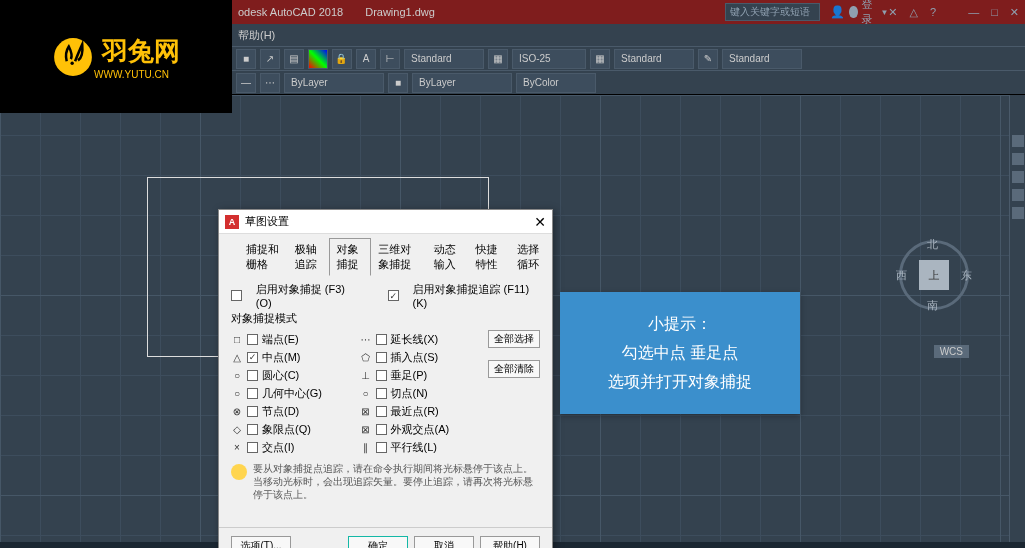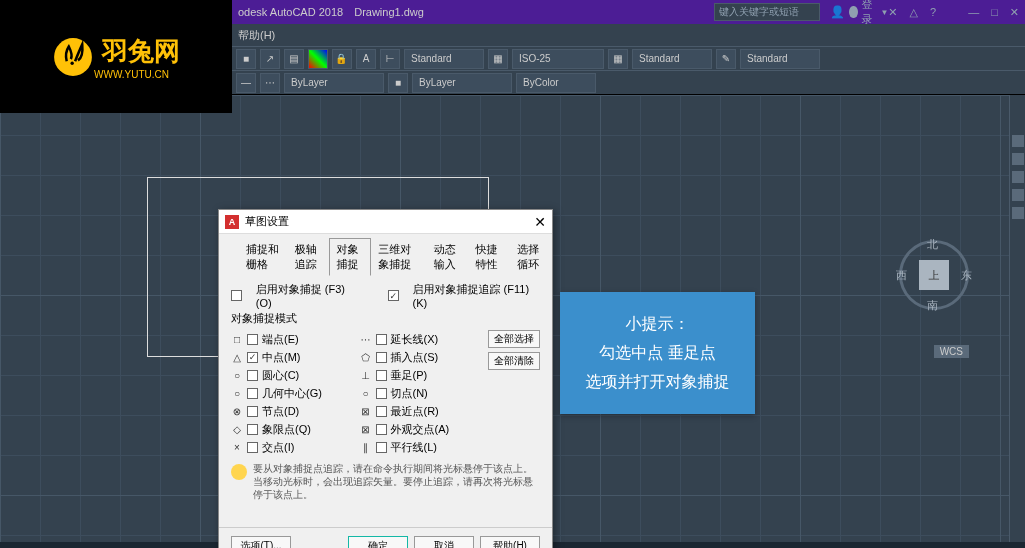--- a/index.html
+++ b/index.html
@@ -3,21 +3,21 @@
 <meta charset="utf-8">
 <style>
 * { box-sizing: border-box; margin: 0; padding: 0; font-family: "Microsoft YaHei", sans-serif; }
 body { width: 1025px; height: 548px; background: #000; overflow: hidden; position: relative; }
 
 .logo-box { position: absolute; left: 0; top: 0; width: 232px; height: 113px; background: #000; z-index: 50; display: flex; align-items: center; justify-content: center; }
 .logo-box svg { width: 42px; height: 42px; }
 .logo-text { color: #ffc107; font-size: 26px; font-weight: bold; margin-left: 8px; }
 .logo-sub { color: #ffc107; font-size: 10px; display: block; }
 
-.titlebar { position: absolute; left: 232px; top: 0; right: 0; height: 24px; background: #4c1d95; color: #ccc; font-size: 11px; display: flex; align-items: center; padding: 0 6px; }
+.titlebar { position: absolute; left: 232px; top: 0; right: 0; height: 24px; background: #7f1d1d; color: #ccc; font-size: 11px; display: flex; align-items: center; padding: 0 6px; }
 .titlebar-text { flex: 0 0 auto; }
 .search-box { margin-left: 290px; width: 180px; height: 18px; background: #34424f; border: 1px solid #4a5a6a; color: #8fa0b0; font-size: 10px; padding: 0 4px; display: flex; align-items: center; }
 .login-area { margin-left: 10px; display: flex; align-items: center; gap: 4px; color: #8fa0b0; font-size: 11px; }
 .login-icon { width: 12px; height: 12px; background: #8fa0b0; border-radius: 50%; }
 .title-icons { margin-left: auto; display: flex; gap: 12px; color: #8fa0b0; font-size: 11px; }
 .title-icons span { cursor: pointer; }
 
 .menubar { position: absolute; left: 232px; top: 24px; right: 0; height: 22px; background: #34424f; color: #ccc; font-size: 11px; display: flex; align-items: center; padding: 0 6px; }
 
 .toolbar1 { position: absolute; left: 232px; top: 46px; right: 0; height: 24px; background: #34424f; border-top: 1px solid #4a5a6a; display: flex; align-items: center; gap: 4px; padding: 0 4px; }
@@ -53,49 +53,49 @@
 .dlg-body { padding: 6px 12px; font-size: 11px; }
 .dlg-row-top { display: flex; gap: 30px; margin-bottom: 2px; }
 .chk-label { display: flex; align-items: center; gap: 14px; }
 .chk { width: 11px; height: 11px; border: 1px solid #666; background: #fff; display: inline-flex; align-items: center; justify-content: center; font-size: 9px; color: #333; }
 .chk.checked::after { content: "✓"; }
 .group-title { margin: 2px 0 4px; }
 .snap-grid { display: flex; }
 .snap-col { flex: 1; }
 .snap-item { display: flex; align-items: center; gap: 4px; height: 18px; }
 .snap-icon { width: 12px; text-align: center; font-size: 10px; color: #333; }
-.btn-col { width: 52px; display: flex; flex-direction: column; gap: 4px; }
+.btn-col { width: 52px; display: flex; flex-direction: column; gap: 12px; }
 .small-btn { height: 18px; border: 1px solid #999; background: #f8f8f8; font-size: 10px; display: flex; align-items: center; justify-content: center; cursor: pointer; }
 .hint-row { display: flex; gap: 6px; margin-top: 6px; font-size: 10px; line-height: 1.3; color: #555; }
 .bulb { width: 16px; height: 16px; background: #ffd54f; border-radius: 50%; flex-shrink: 0; margin-top: 2px; }
 .dlg-footer { border-top: 1px solid #ccc; padding: 8px 12px; display: flex; gap: 6px; margin-top: 20px; }
 .dlg-footer .small-btn { width: 60px; height: 20px; }
 .opt-btn { margin-right: auto; }
 .ok-btn { border: 1px solid #14b8a6; }
 
-.tip-panel { position: absolute; left: 560px; top: 292px; width: 195px; background: #3b8fcc; color: #fff; padding: 18px 16px; font-size: 16px; line-height: 1.8; text-align: center; box-shadow: 0 2px 6px rgba(0,0,0,.3); }
+.tip-panel { position: absolute; left: 560px; top: 292px; width: 240px; background: #3b8fcc; color: #fff; padding: 18px 16px; font-size: 16px; line-height: 1.8; text-align: center; box-shadow: 0 2px 6px rgba(0,0,0,.3); }
 </style>
 </head>
 <body>
 
 <div class="logo-box">
   <svg viewBox="0 0 100 100">
       <circle cx="50" cy="50" r="45" fill="#ffc107"></circle>
       <path d="M35 60 Q30 40 40 25 Q50 45 45 55 M55 60 Q65 35 72 20 Q75 50 62 58" stroke="#000" stroke-width="6" fill="none"></path>
       <circle cx="48" cy="65" r="4" fill="#000"></circle>
     </svg>
   <div>
     <span class="logo-text">羽兔网</span>
     <span class="logo-sub">WWW.YUTU.CN</span>
   </div>
 </div>
 
 <div class="titlebar">
   <span class="titlebar-text">odesk AutoCAD 2018</span>
-  <span style="margin-left:11px">Drawing1.dwg</span>
+  <span style="margin-left:22px">Drawing1.dwg</span>
   <div class="search-box">
       <span>键入关键字或短语</span>
     </div>
   <div class="login-area">
     <span style="font-size:12px">👤</span>
     <div class="login-icon"></div>
     <span>登录</span>
     <span style="font-size:8px">▼</span>
   </div>
   <div class="title-icons">
@@ -115,21 +115,21 @@
 <div class="toolbar1">
   <div class="tool-btn">■</div>
   <div class="tool-btn">↗</div>
   <div class="tool-btn">▤</div>
   <div class="tool-btn" style="background:linear-gradient(45deg,#f00,#0f0,#00f)"></div>
   <div class="tool-btn">🔒</div>
   <div class="tool-btn">A</div>
   <div class="tool-btn">⊢</div>
   <div class="tool-dropdown" style="width:80px">Standard</div>
   <div class="tool-btn">▦</div>
-  <div class="tool-dropdown" style="width:92px">ISO-25</div>
+  <div class="tool-dropdown" style="width:74px">ISO-25</div>
   <div class="tool-btn">▦</div>
   <div class="tool-dropdown" style="width:80px">Standard</div>
   <div class="tool-btn">✎</div>
   <div class="tool-dropdown" style="width:80px">Standard</div>
 </div>
 
 <div class="toolbar2">
   <div class="tool-btn">—</div>
   <div class="tool-btn">⋯</div>
   <div class="tool-dropdown" style="width:100px">ByLayer</div>

